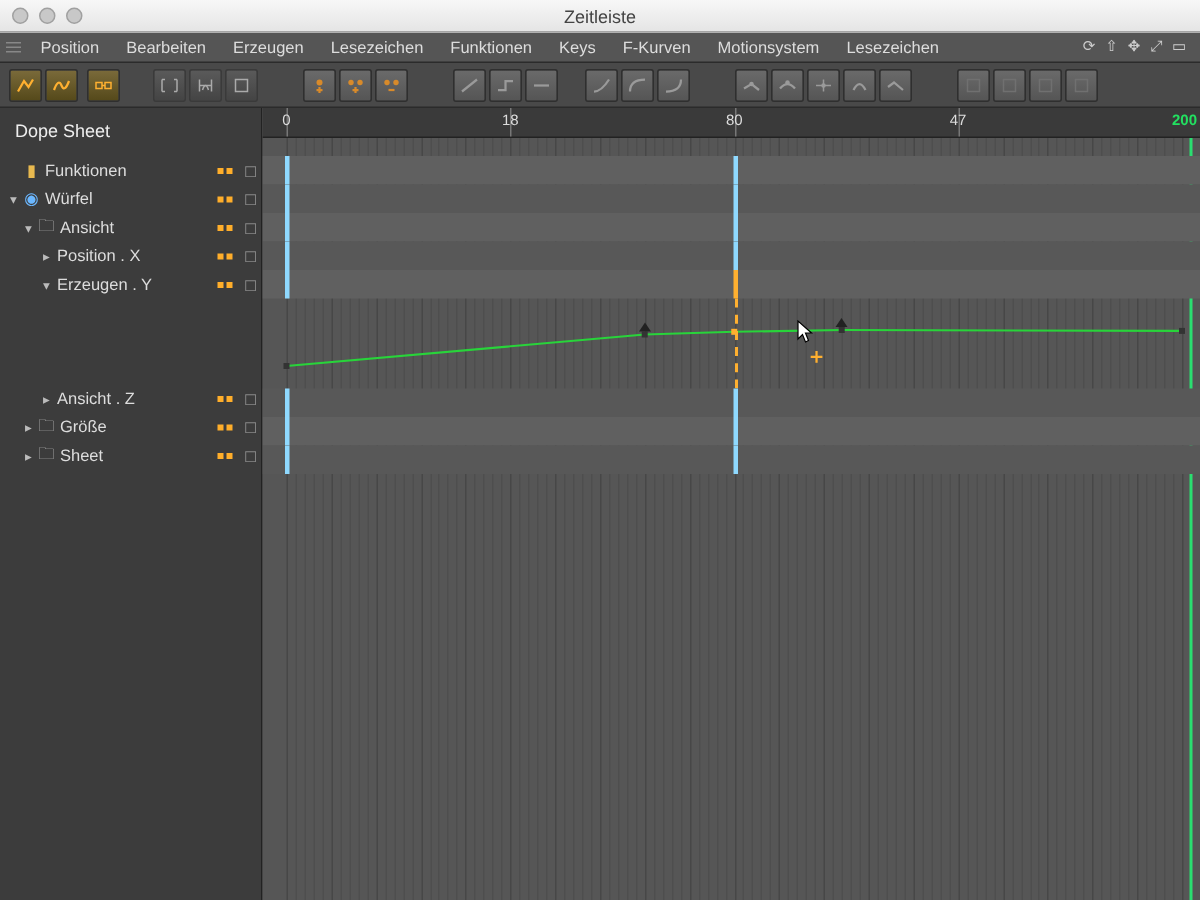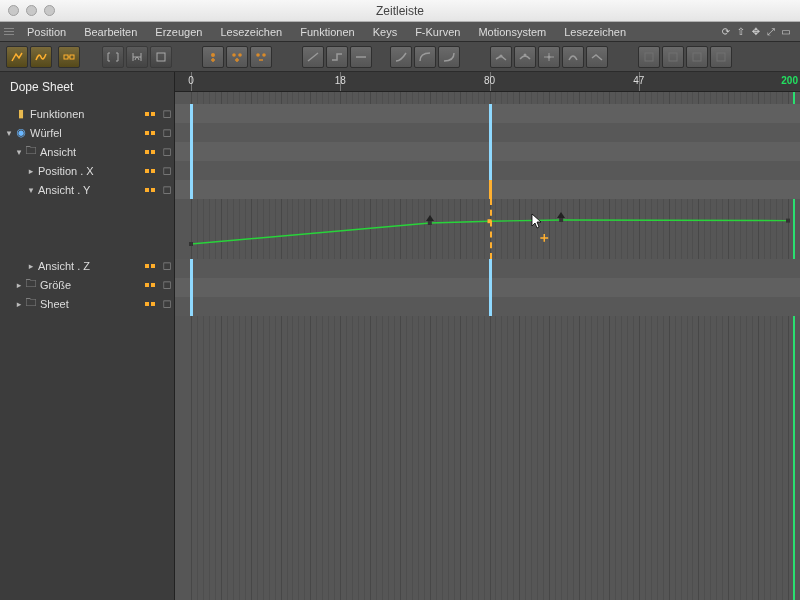--- a/index.html
+++ b/index.html
@@ -302,21 +302,21 @@
         <span class="label">Position . X</span>
         <span class="dots">
             <i></i>
             <i></i>
           </span>
         <span class="sq">◻</span>
       </div>
 
       <div class="trow indent2">
         <span class="arrow">▾</span>
-        <span class="label">Ansicht . Y</span>
+        <span class="label">Erzeugen . Y</span>
         <span class="dots">
             <i></i>
             <i></i>
           </span>
         <span class="sq">◻</span>
       </div>
 
       <div class="trow indent2"></div>
       <div class="trow indent2"></div>
       <div class="trow indent2"></div>

